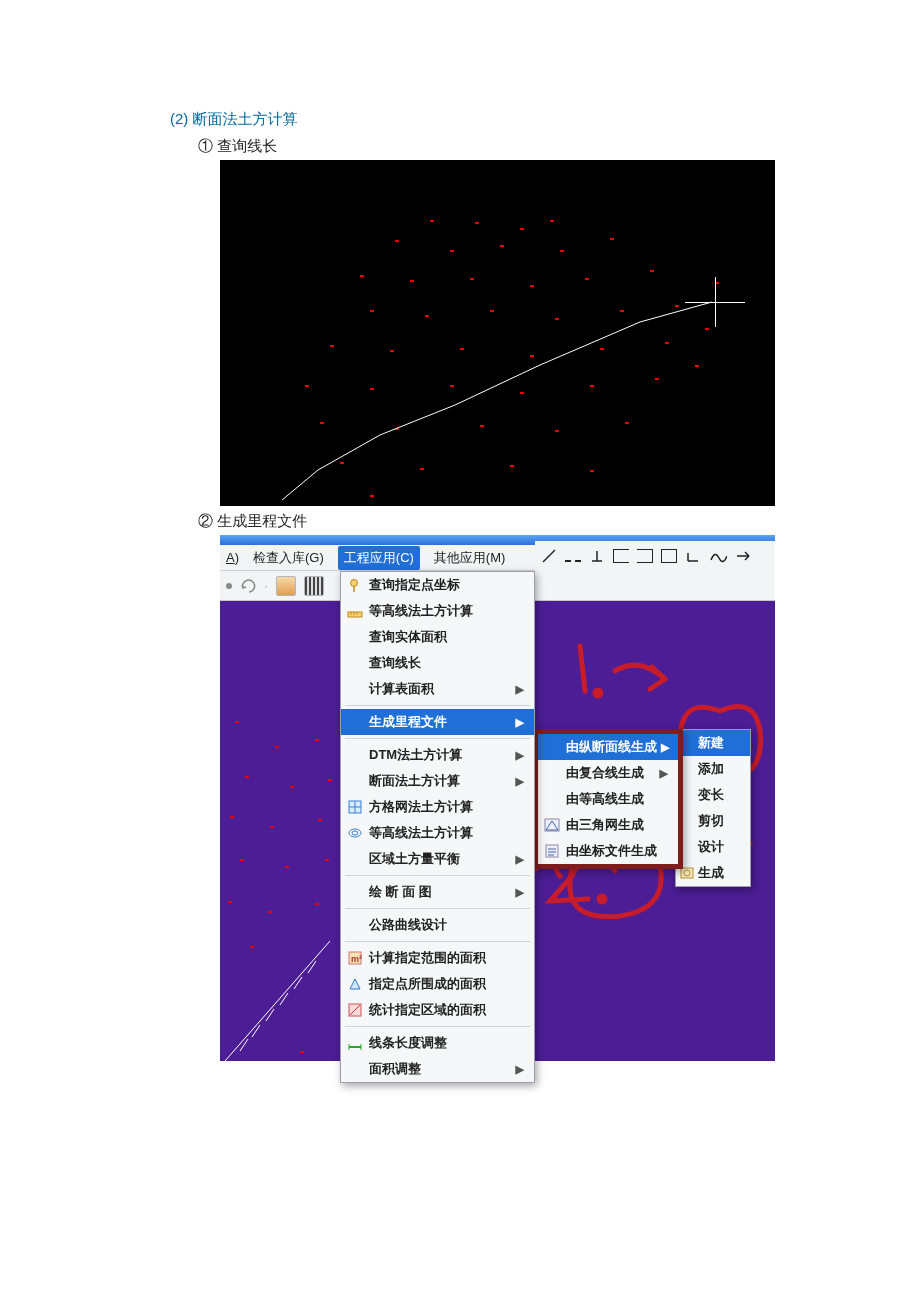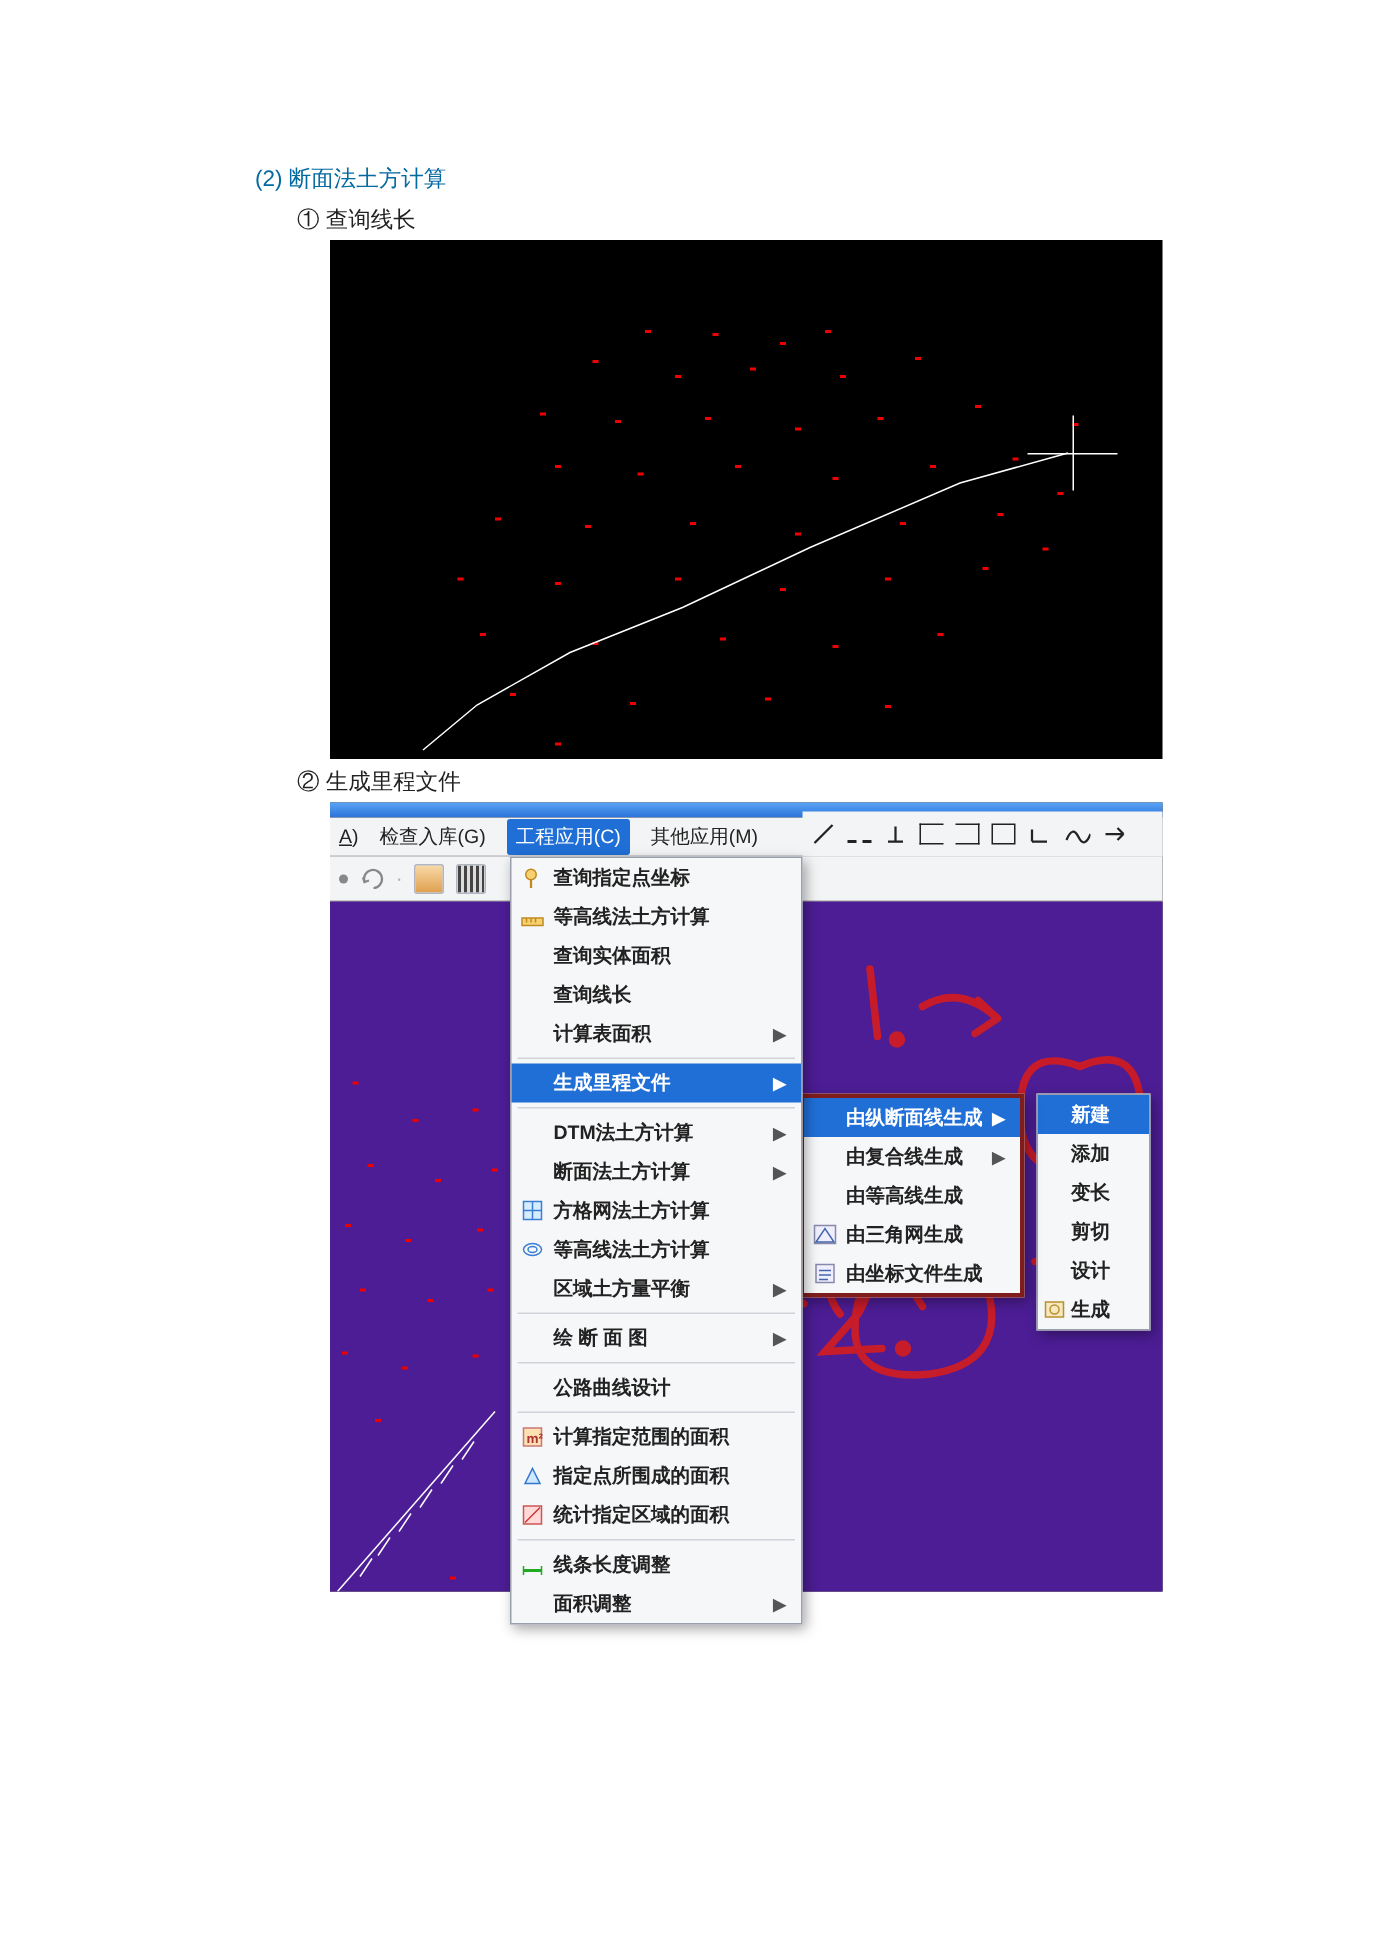--- a/index.html
+++ b/index.html
@@ -82,27 +82,27 @@
   .mi .arrow { margin-left:auto; font-size:11px; color:#555; }
   .mi .lead-icon { position:absolute; left:6px; top:5px; width:16px; height:16px; }
   .mi.sel { background:#1f6fd6; color:#fff; }
   .mi.sel .arrow { color:#fff; }
   .sep { height:1px; background:#d0d3d9; margin:3px 4px; }
   .submenu {
     position:absolute;
     left:313px; top:128px;
     width:150px;
     background:#f6f7f8;
-    border:3px solid #7f1d1d;
+    border:5px solid #7f1d1d;
     box-shadow:2px 3px 8px rgba(0,0,0,.35);
     z-index:4;
   }
   .submenu2 {
     position:absolute;
-    left:471px; top:128px;
+    left:455px; top:128px;
     width:76px;
     background:#f6f7f8;
     border:1px solid #9aa0ab;
     box-shadow:2px 3px 8px rgba(0,0,0,.35);
     z-index:3;
   }
   .right-toolbar {
     position:absolute;
     right:0; top:-30px;
     width:240px; height:30px;

